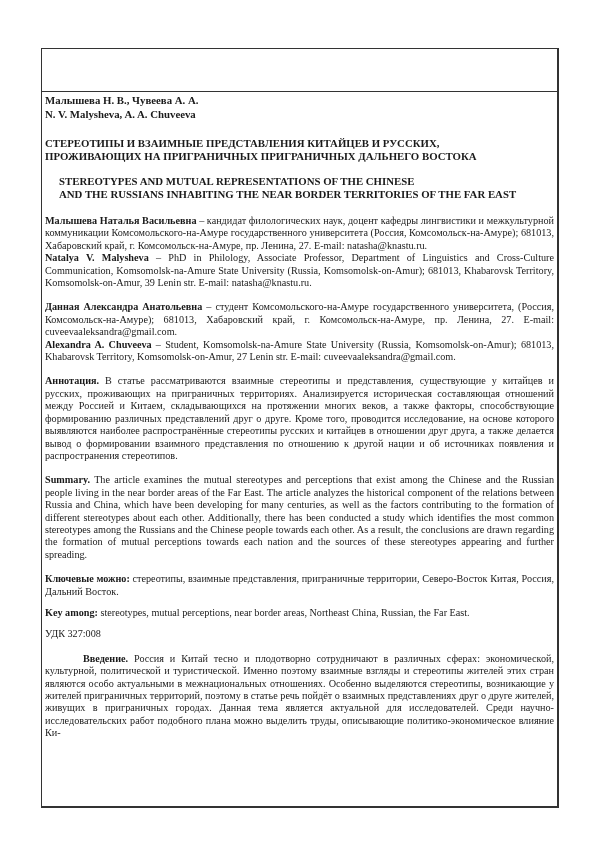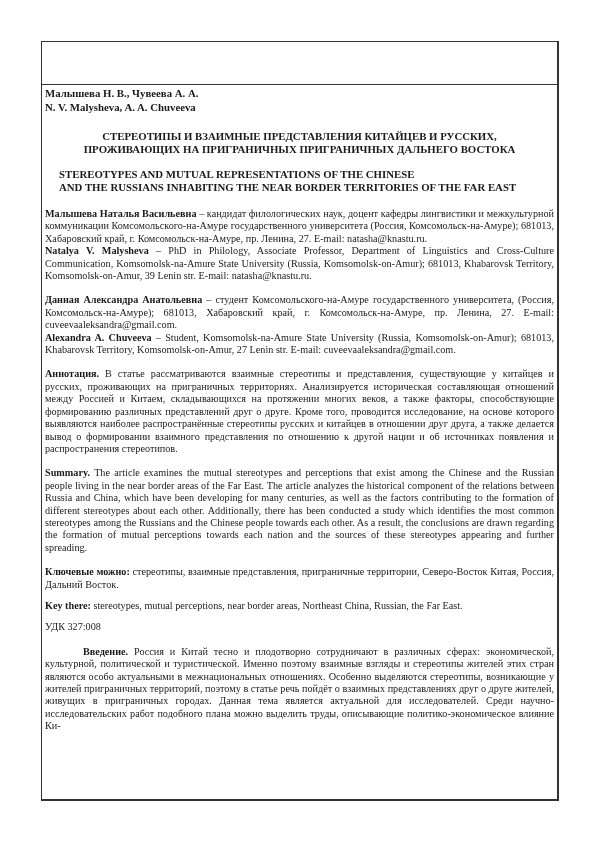--- a/index.html
+++ b/index.html
@@ -1,23 +1,23 @@
 <!DOCTYPE html>
 <html><head>
 <meta charset="utf-8">
 <style>
   html, body { margin: 0; padding: 0; background: #ffffff; }
   body { width: 600px; height: 849px; position: relative; overflow: hidden;
          font-family: "Liberation Serif", "DejaVu Serif", serif; color: #1a1a1a; }
-  .frame { position: absolute; left: 41px; top: 41px; width: 515px; height: 757px;
+  .frame { position: absolute; left: 41px; top: 48px; width: 515px; height: 757px;
            border: 1px solid #333; border-right: 2px solid #333; border-bottom: 2px solid #333; }
   .header-box { height: 42px; border-bottom: 1px solid #333; }
   .content { padding: 2px 3px 0 3px; font-size: 10.2px; line-height: 12.4px; }
   .authors { font-weight: bold; font-size: 10.8px; line-height: 13.6px; }
-  .title { font-weight: bold; font-size: 10.8px; line-height: 13.2px; margin-top: 16px; text-align: center; }
+  .title { font-weight: bold; font-size: 10.8px; line-height: 13.2px; margin-top: 16px; }
   .title-en { font-weight: bold; font-size: 10.8px; line-height: 13.2px; margin-top: 11px; margin-left: 14px; }
   .block { text-align: justify; }
   .gap-l { margin-top: 14px; }
   .gap-m { margin-top: 12px; }
   .gap-s { margin-top: 9px; }
   b { font-weight: bold; }
   .intro { text-indent: 38px; text-align: justify; margin-top: 12px; }
   p { margin: 0; }
 </style>
 </head>
@@ -51,20 +51,20 @@
       <p><b>Данная Александра Анатольевна</b><span> – студент Комсомольского-на-Амуре государственного университета, (Россия, Комсомольск-на-Амуре); 681013, Хабаровский край, г. Комсомольск-на-Амуре, пр. Ленина, 27. E-mail: cuveevaaleksandra@gmail.com.</span></p>
       <p><b>Alexandra A. Chuveeva</b><span> – Student, Komsomolsk-na-Amure State University (Russia, Komsomolsk-on-Amur); 681013, Khabarovsk Territory, Komsomolsk-on-Amur, 27 Lenin str. E-mail: cuveevaaleksandra@gmail.com.</span></p>
     </div>
 
     <p class="block gap-m"><b>Аннотация.</b><span> В статье рассматриваются взаимные стереотипы и представления, существующие у китайцев и русских, проживающих на приграничных территориях. Анализируется историческая составляющая отношений между Россией и Китаем, складывающихся на протяжении многих веков, а также факторы, способствующие формированию различных представлений друг о друге. Кроме того, проводится исследование, на основе которого выявляются наиболее распространённые стереотипы русских и китайцев в отношении друг друга, а также делается вывод о формировании взаимного представления по отношению к другой нации и об источниках появления и распространения стереотипов.</span></p>
 
     <p class="block gap-m"><b>Summary.</b><span> The article examines the mutual stereotypes and perceptions that exist among the Chinese and the Russian people living in the near border areas of the Far East. The article analyzes the historical component of the relations between Russia and China, which have been developing for many centuries, as well as the factors contributing to the formation of different stereotypes about each other. Additionally, there has been conducted a study which identifies the most common stereotypes among the Russians and the Chinese people towards each other. As a result, the conclusions are drawn regarding the formation of mutual perceptions towards each nation and the sources of these stereotypes appearing and further spreading.</span></p>
 
     <p class="block gap-m"><b>Ключевые можно:</b><span> стереотипы, взаимные представления, приграничные территории, Северо-Восток Китая, Россия, Дальний Восток.</span></p>
 
-    <p class="block gap-s"><b>Key there:</b><span> stereotypes, mutual perceptions, near border areas, Northeast China, Russian, the Far East.</span></p>
+    <p class="block gap-s"><b>Key among:</b><span> stereotypes, mutual perceptions, near border areas, Northeast China, Russian, the Far East.</span></p>
 
     <p class="gap-s">УДК 327:008</p>
 
     <p class="intro"><b>Введение.</b><span> Россия и Китай тесно и плодотворно сотрудничают в различных сферах: экономической, культурной, политической и туристической. Именно поэтому взаимные взгляды и стереотипы жителей этих стран являются особо актуальными в межнациональных отношениях. Особенно выделяются стереотипы, возникающие у жителей приграничных территорий, поэтому в статье речь пойдёт о взаимных представлениях друг о друге жителей, живущих в приграничных городах. Данная тема является актуальной для исследователей. Среди научно-исследовательских работ подобного плана можно выделить труды, описывающие политико-экономическое влияние Ки-</span></p>
 
   </div>
 </div>
 
 </body></html>

